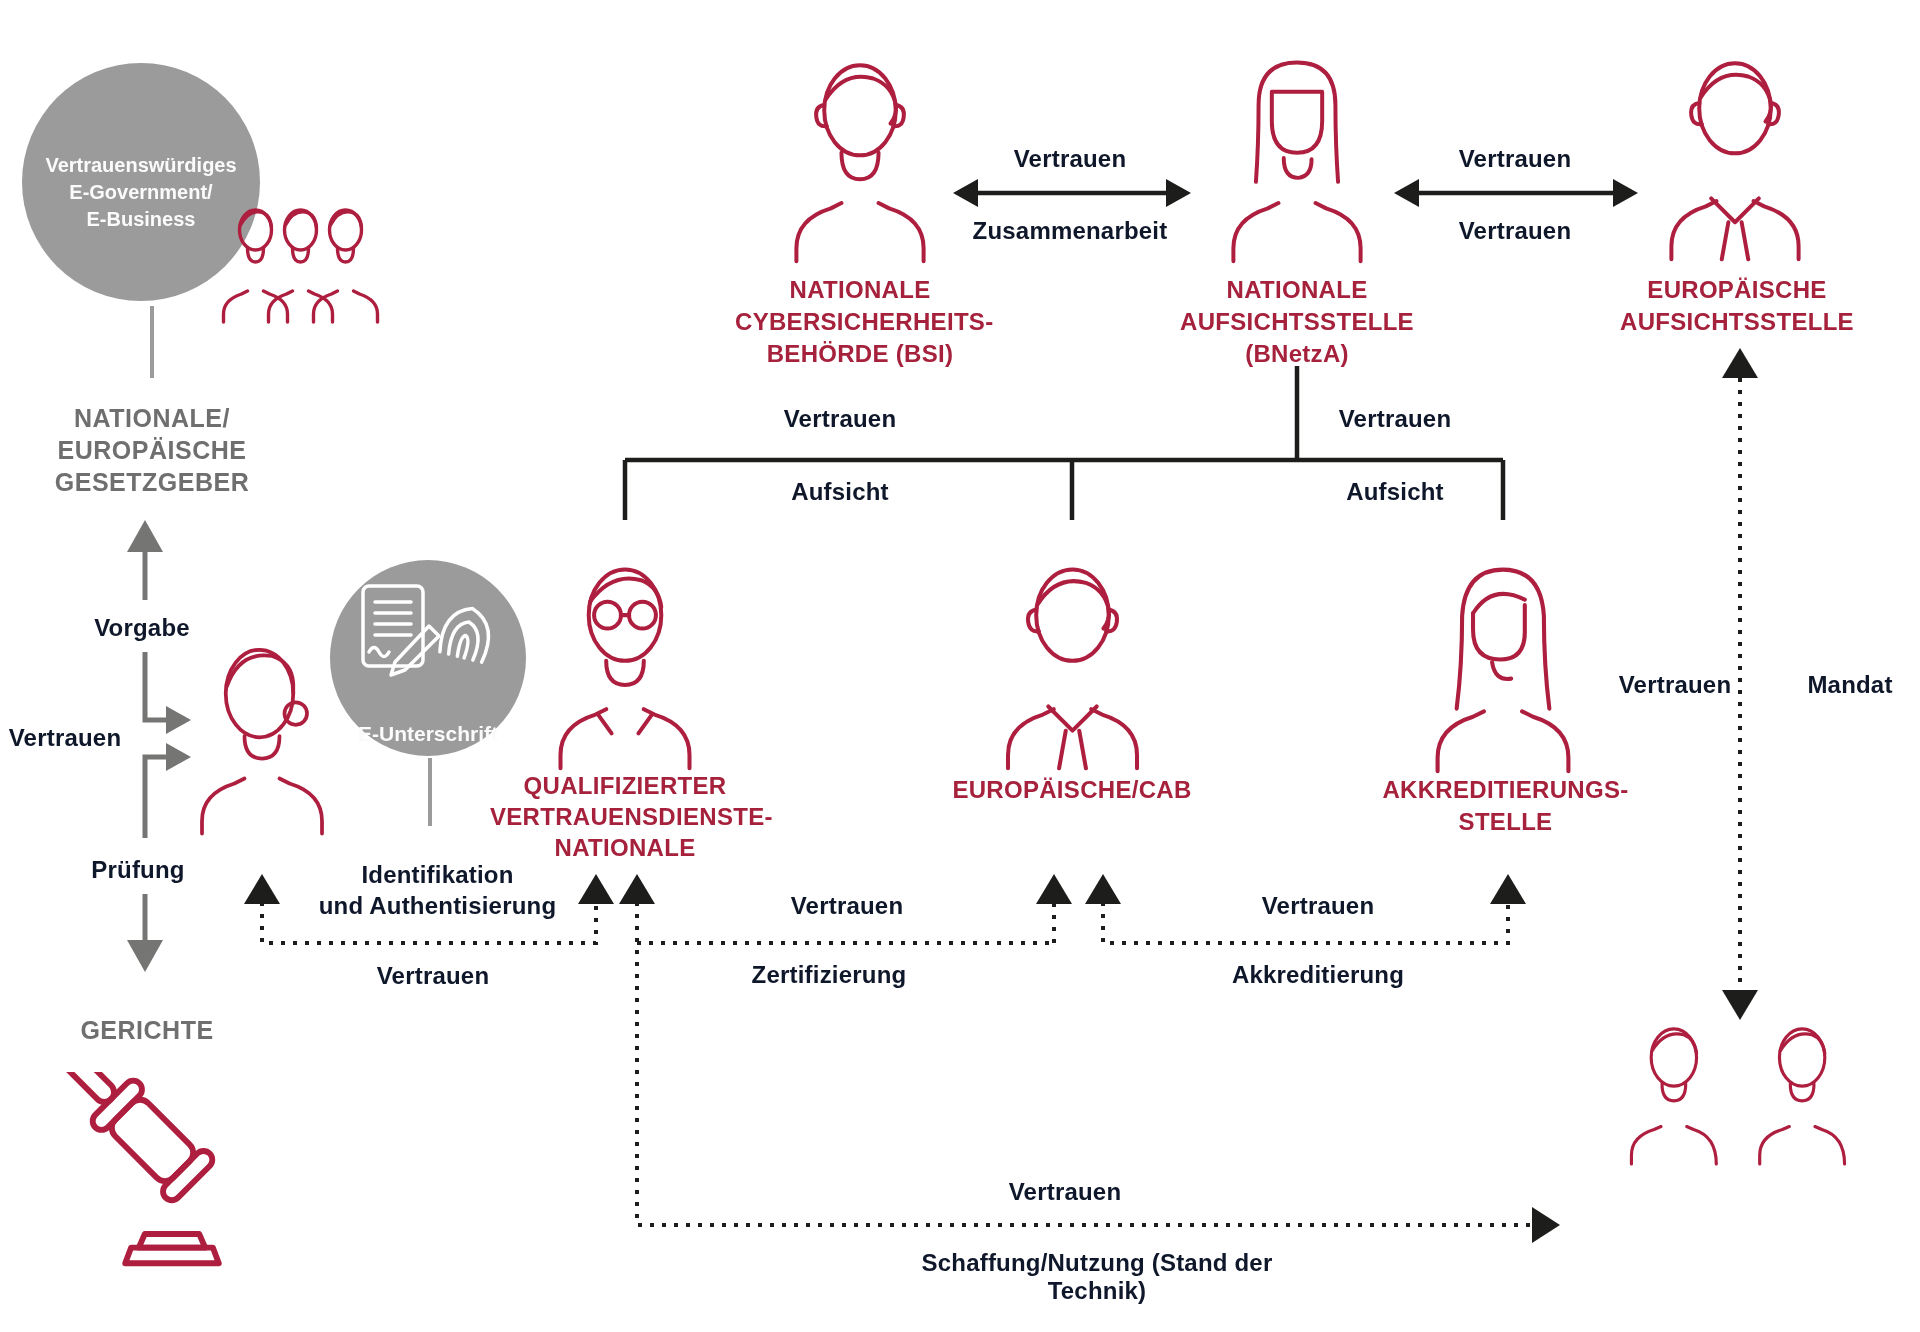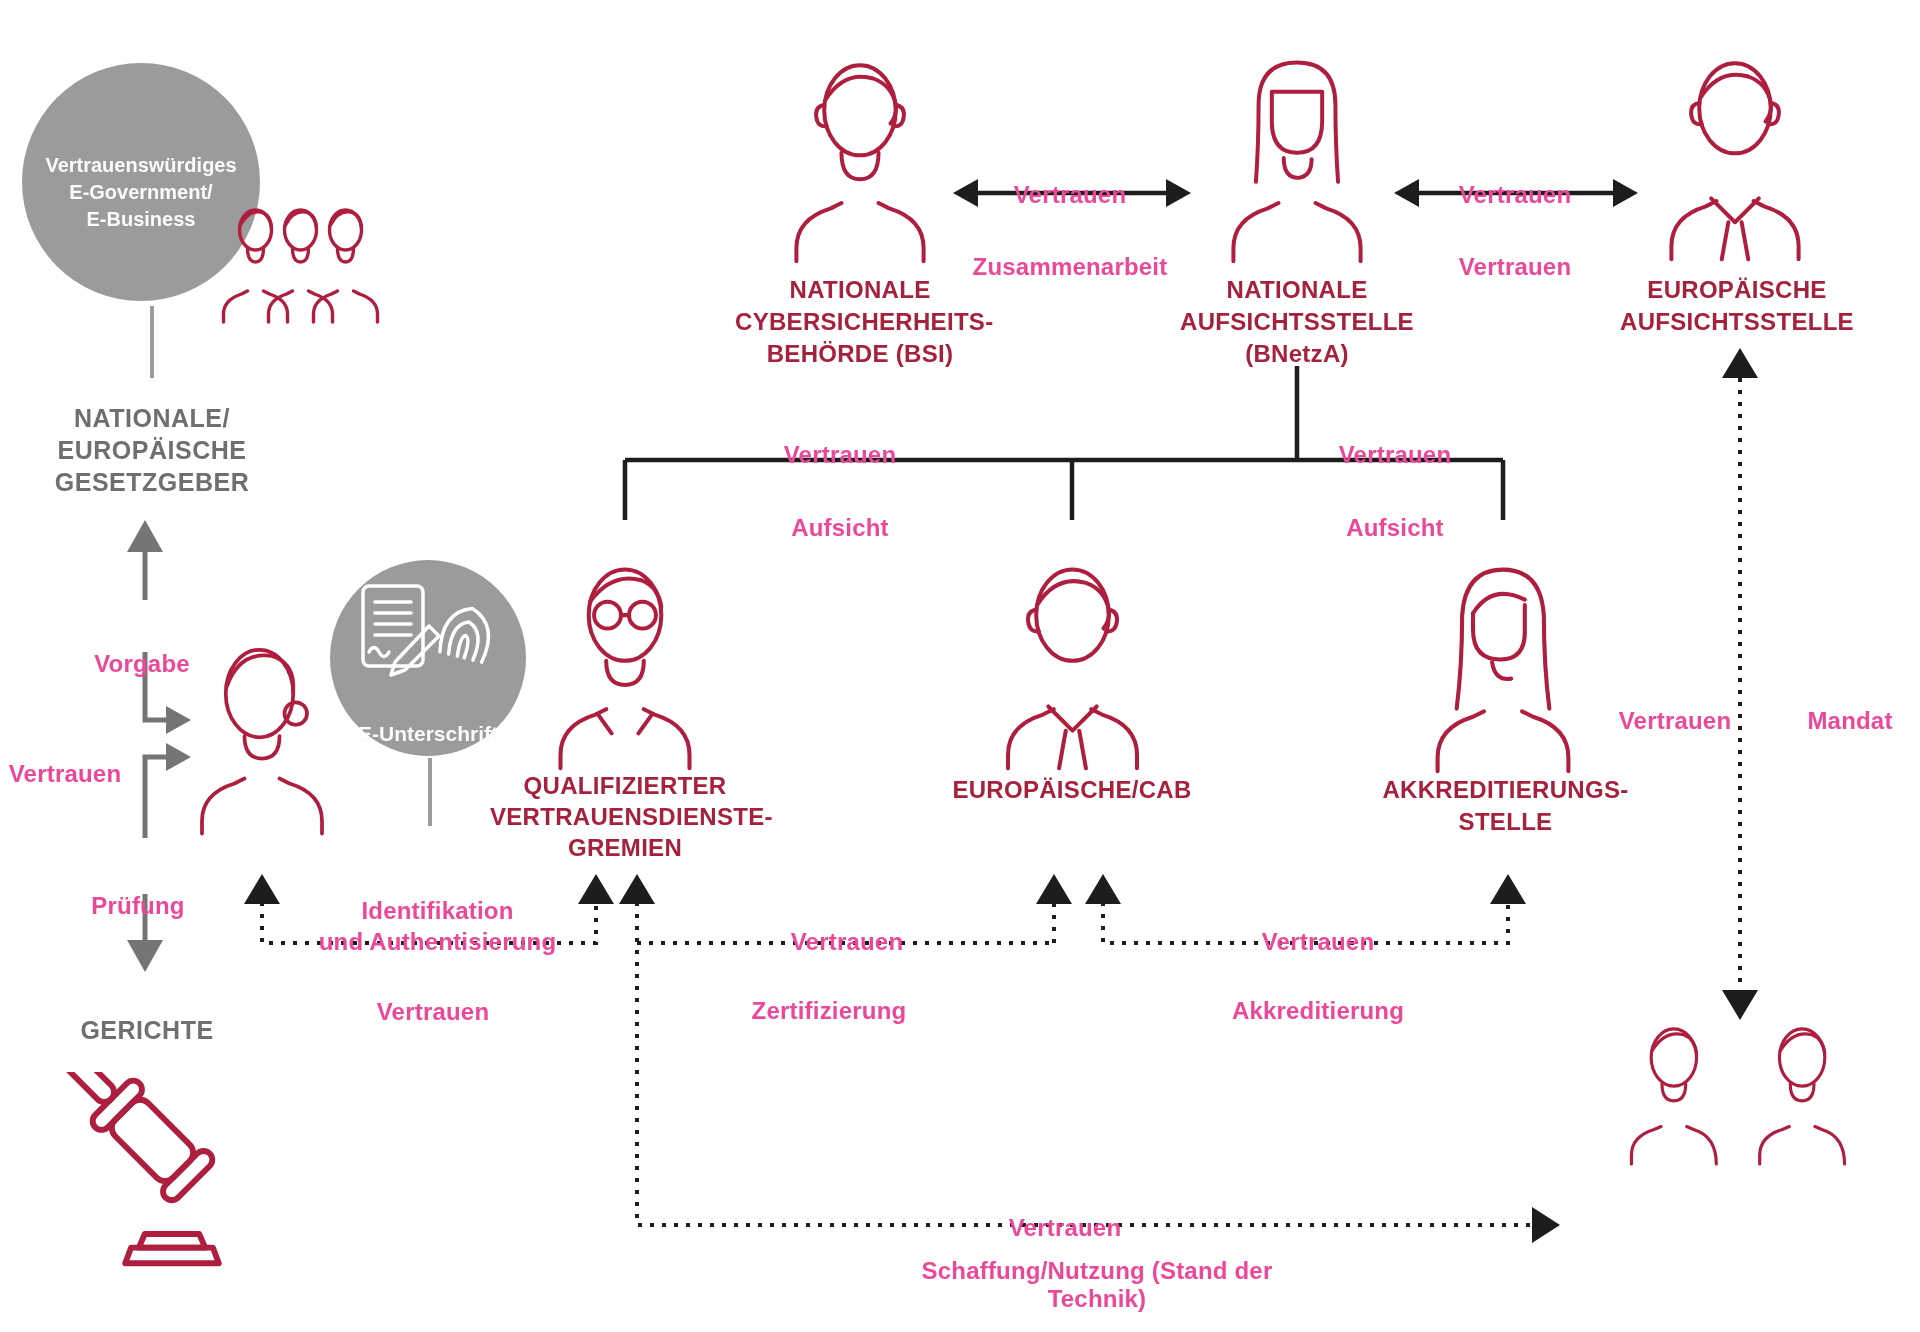--- a/index.html
+++ b/index.html
@@ -2,21 +2,21 @@
 <html><head>
 <meta charset="utf-8">
 <style>
   html,body{margin:0;padding:0;background:#ffffff;}
   .canvas{position:relative;width:1920px;height:1332px;background:#ffffff;overflow:hidden;
           font-family:"Liberation Sans",sans-serif;}
   .layer{position:absolute;left:0;top:0;}
   .lbl{position:absolute;text-align:center;white-space:pre-line;}
   .red{color:#A6213C;font-size:24px;font-weight:700;line-height:31px;letter-spacing:0.3px;}
   .gray{color:#706F6F;font-size:25px;font-weight:700;line-height:32px;letter-spacing:0.5px;}
-  .edge{color:#ec4899;font-size:24px;font-weight:700;letter-spacing:0.2px;margin-top:36px;}
+  .edge{color:#0f172a;font-size:24px;font-weight:700;letter-spacing:0.2px;}
   .circle{position:absolute;border-radius:50%;background:#9C9B9B;}
   .circle-lbl{color:#FBFBFB;font-weight:700;}
   .icon-person{stroke:#AE1E3E;fill:none;stroke-width:3;stroke-linecap:round;stroke-linejoin:round;position:absolute;}
   .icon-white{stroke:#FFFFFF;fill:none;stroke-width:3.5;stroke-linecap:round;stroke-linejoin:round;position:absolute;}
 </style>
 </head>
 <body>
 
 <div class="canvas">
 
@@ -239,32 +239,32 @@
     </svg>
   <svg class="icon-person" style="left:990px;top:556px;" width="165" height="215" viewBox="0 0 120 160">
       <use href="#p-man-tie"></use>
     </svg>
   <svg class="icon-person" style="left:1418px;top:556px;" width="170" height="218" viewBox="0 0 120 160">
       <use href="#p-woman-long"></use>
     </svg>
 
   <div class="lbl red" style="left:490px;top:770px;width:270px;">QUALIFIZIERTER
 VERTRAUENSDIENSTE-
-GREMIEN</div>
+NATIONALE</div>
   <div class="lbl red" style="left:947px;top:774px;width:250px;">EUROPÄISCHE/CAB</div>
   <div class="lbl red" style="left:1378px;top:774px;width:255px;line-height:32px;text-align:center;">AKKREDITIERUNGS-
 STELLE</div>
 
   <div class="lbl edge" style="left:772px;top:892px;width:150px;">Vertrauen</div>
   <div class="lbl edge" style="left:719px;top:961px;width:220px;">Zertifizierung</div>
   <div class="lbl edge" style="left:1243px;top:892px;width:150px;">Vertrauen</div>
   <div class="lbl edge" style="left:1208px;top:961px;width:220px;">Akkreditierung</div>
   <div class="lbl edge" style="left:1600px;top:671px;width:150px;">Vertrauen</div>
   <div class="lbl edge" style="left:1770px;top:671px;width:160px;">Mandat</div>
   <div class="lbl edge" style="left:990px;top:1178px;width:150px;">Vertrauen</div>
-  <div class="lbl edge" style="left:887px;top:1221px;width:420px;">Schaffung/Nutzung (Stand der Technik)</div>
+  <div class="lbl edge" style="left:887px;top:1249px;width:420px;">Schaffung/Nutzung (Stand der Technik)</div>
 
   <svg class="icon-person" style="left:1608px;top:1018px;stroke-width:3.2" width="260" height="148" viewBox="0 0 260 150">
     <use href="#p-mid" transform="translate(0,0)"></use>
     <use href="#p-mid" transform="translate(130,0)"></use>
   </svg>
 
 </div>
 
 </body></html>

